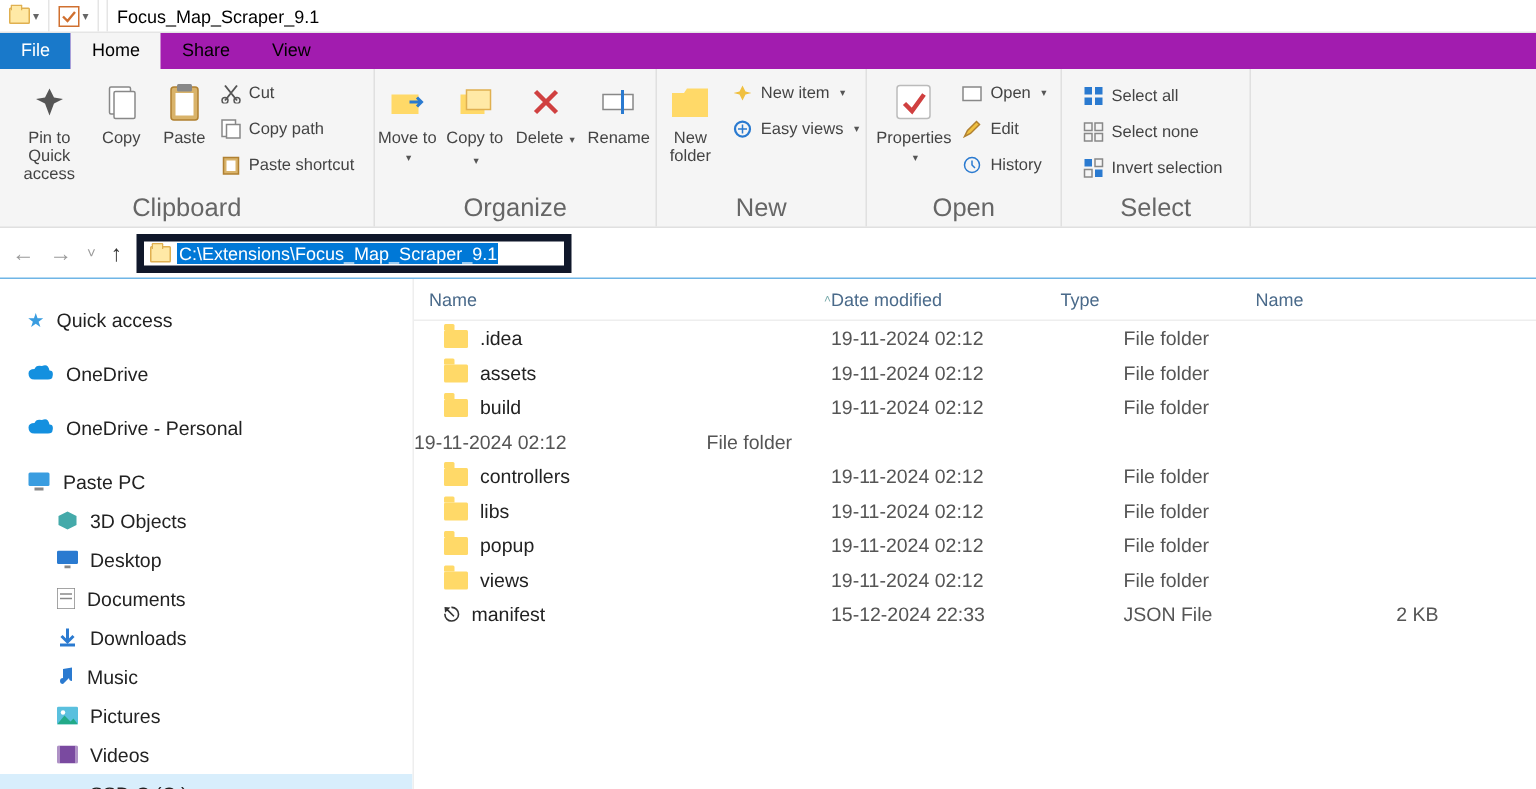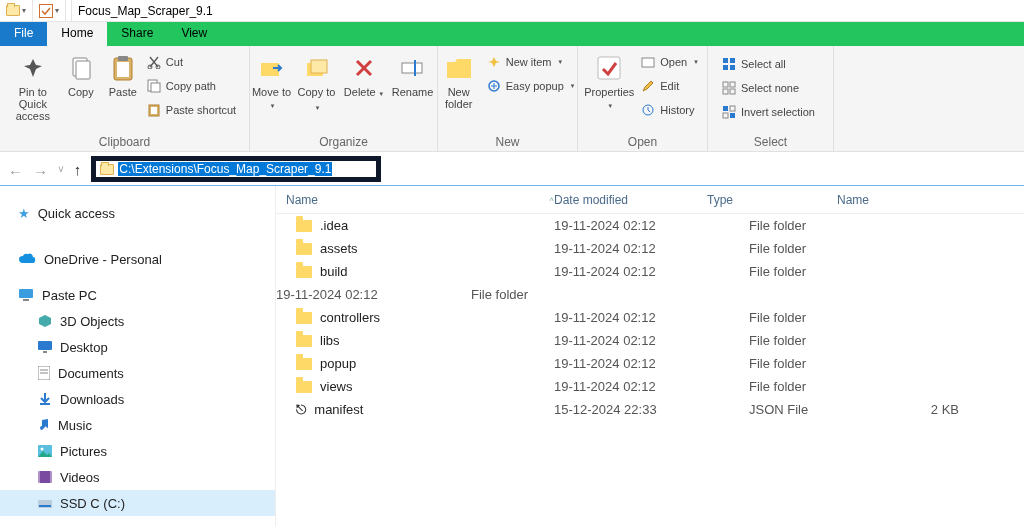--- a/index.html
+++ b/index.html
@@ -9,30 +9,30 @@
   .titlebar { height:22px; display:flex; align-items:center; border-bottom:1px solid #e5e5e5; background:#fff;}
   .title-item { display:flex; align-items:center; height:100%; padding:0 6px; border-right:1px solid #e5e5e5;}
   .title-spacer{height:100%;border-right:1px solid #e5e5e5;}
   .folder-icon-sm{width:14px;height:11px;background:#ffe9a6;border:1px solid #e0b050;border-radius:1px;position:relative;}
   .folder-icon-sm:before{content:"";position:absolute;top:-3px;left:0;width:6px;height:3px;background:#ffe9a6;border:1px solid #e0b050;border-bottom:none;border-radius:1px 1px 0 0;}
   .qat-check{width:14px;height:14px;border:1px solid #d07030;background:#fff;display:flex;align-items:center;justify-content:center;}
   .titlebar .drop{font-size:8px;color:#666;margin-left:2px;}
   .title-text{padding-left:6px;}
 
   
-  .tabs { height:24px; display:flex; background:#22c55e;text-align:center; }
+  .tabs { height:24px; display:flex; background:#a21caf;text-align:center; }
   .tab { padding:4px 14px; font-size:12px; cursor:default; }
   .tab.file { background:#1979ca;color:#fff;}
   .tab.active { background:#f5f5f5;}
   
   
   .ribbon{height:106px;background:#f5f5f5;border-bottom:1px solid #e0e0e0;display:flex;font-size:11px;color:#444;}
   .group{display:flex;flex-direction:column;justify-content:space-between;align-items:center;border-right:1px solid #e0e0e0;padding:4px 6px 0 6px;}
   .group-body{display:flex;gap:6px;align-items:flex-start;flex:1;}
-  .group-label{font-size:12px;color:#666;padding:2px 0;text-align:center;width:100%;}
+  .group-label{font-size:17px;color:#666;padding:2px 0;text-align:center;width:100%;}
   .bigbtn{display:flex;flex-direction:column;align-items:center;width:48px;padding-top:2px;}
   .bigbtn .ic{height:32px;display:flex;align-items:center;justify-content:center;}
   .bigbtn .lbl{text-align:center;line-height:12px;margin-top:2px;}
   .smallstack{display:flex;flex-direction:column;gap:4px;padding-top:2px;}
   .smallbtn{display:flex;align-items:center;gap:5px;height:20px;white-space:nowrap;padding-right:4px;}
   .drop-sm{font-size:7px;color:#555;margin-left:2px;}
 
   svg{display:block;}
 
   
@@ -211,21 +211,21 @@
               <path d="M7 2 L9 6 L13 7 L9 8 L7 12 L5 8 L1 7 L5 6Z" fill="#f0c040"></path>
             </svg>
           <span>New item</span>
             <span class="drop-sm">▾</span>
         </div>
         <div class="smallbtn">
           <svg width="14" height="14">
               <circle cx="7" cy="7" r="5" fill="none" stroke="#2a7ad0" stroke-width="1.5"></circle>
               <path d="M7 4 L7 10 M4 7 L10 7" stroke="#2a7ad0"></path>
             </svg>
-          <span>Easy popup</span>
+          <span>Easy views</span>
             <span class="drop-sm">▾</span>
         </div>
       </div>
     </div>
     <div class="group-label">New</div>
   </div>
 
   <div class="group" style="width:130px">
     <div class="group-body">
       <div class="bigbtn" style="width:52px">
@@ -311,20 +311,26 @@
 </div>
 <div class="blue-line"></div>
 
 <div class="main">
   <div class="nav">
     <div class="nav-item">
       <span class="pin">★</span>
       <span>Quick access</span>
     </div>
     <div style="height:10px"></div>
+    <div class="nav-item">
+      <svg width="18" height="12">
+          <path d="M5 10 Q1 10 1 6 Q1 3 5 3 Q6 0 10 1 Q14 -1 15 4 Q18 4 17 8 Q17 10 14 10 Z" fill="#1490df"></path>
+        </svg>
+      <span>OneDrive</span>
+    </div>
     <div style="height:10px"></div>
     <div class="nav-item">
       <svg width="18" height="12">
           <path d="M5 10 Q1 10 1 6 Q1 3 5 3 Q6 0 10 1 Q14 -1 15 4 Q18 4 17 8 Q17 10 14 10 Z" fill="#1490df"></path>
         </svg>
       <span>OneDrive - Personal</span>
     </div>
     <div style="height:10px"></div>
     <div class="nav-item">
       <svg width="16" height="14">

